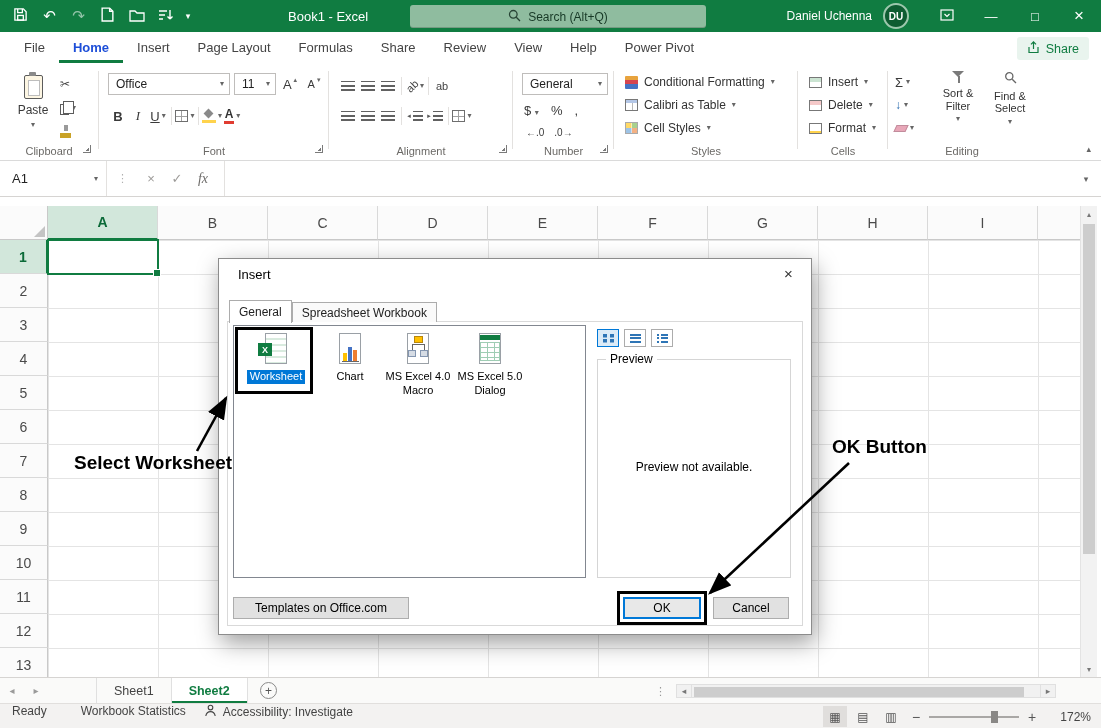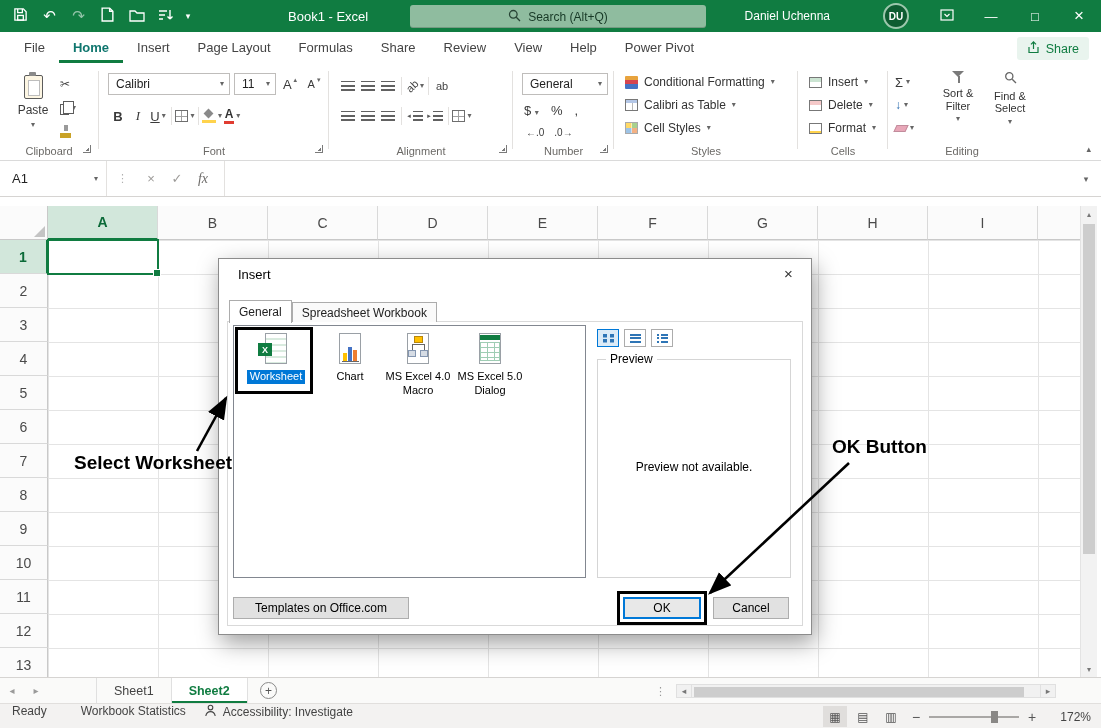--- a/index.html
+++ b/index.html
@@ -11,28 +11,28 @@
   
   .titlebar { position:absolute; top:0; left:0; right:0; height:32px; background:#107C41; color:#fff; z-index:30; }
   .qat { position:absolute; left:6px; top:0; height:32px; display:flex; align-items:center; }
   .qat button { width:29px; height:28px; display:flex; align-items:center; justify-content:center; font-size:15px; color:#fff; }
   .qat .dim { opacity:.55; }
   .qat .sm { width:16px; font-size:9px; }
   .app-title { position:absolute; left:288px; top:0; height:32px; display:flex; align-items:center; font-size:13px; }
   .tb-search { position:absolute; left:410px; top:5px; width:296px; height:23px; background:#8FBC9F; border-radius:3px; display:flex; align-items:center; justify-content:center; gap:7px; color:#173926; font-size:12px; box-shadow:inset 0 -1px 0 rgba(0,0,0,.18); }
   .tb-right { position:absolute; right:0; top:0; height:32px; display:flex; align-items:center;justify-content:center; }
   .user-name { font-size:12px; margin-right:11px; }
-  .avatar { width:26px; height:26px; border-radius:50%; background:#0D5C31; border:2px solid #9CC7AC; color:#fff; font-size:10px; font-weight:700; display:flex; align-items:center; justify-content:center; margin-right:16px;margin-left:42px; }
+  .avatar { width:26px; height:26px; border-radius:50%; background:#0D5C31; border:2px solid #9CC7AC; color:#fff; font-size:10px; font-weight:700; display:flex; align-items:center; justify-content:center; margin-right:16px; }
   .winbtn { width:44px; height:32px; display:flex; align-items:center; justify-content:center; font-size:13px; color:#fff; }
   .winbtn.close { font-size:17px; }
 
   
   .ribtabs { position:absolute; top:32px; left:0; right:0; height:31px; background:#fff; display:flex; align-items:stretch; padding-left:10px; }
   .rtab { padding:0 14px; display:flex; align-items:center; font-size:13px; color:#444; }
-  .rtab.active { font-weight:700; color:#0f766e; box-shadow:inset 0 -3px 0 #107C41; }
+  .rtab.active { font-weight:700; color:#1d4ed8; box-shadow:inset 0 -3px 0 #107C41; }
   .share { position:absolute; right:12px; top:37px; height:23px; padding:0 10px; display:flex; align-items:center; gap:6px; color:#107C41; font-size:12.5px; background:#E9F4EE; border-radius:3px; }
 
   
   .ribbon { position:absolute; top:63px; left:0; right:0; height:98px; background:#fff; border-bottom:1px solid #DADADA; }
   .rsep { position:absolute; top:8px; height:78px; width:1px; background:#E3E1DF; }
   .rgroup { position:absolute; top:0; height:98px; }
   .glabel { position:absolute; bottom:4px; left:0; right:0; text-align:center; font-size:11px; color:#6B6966; }
   .launcher { position:absolute; right:4px; bottom:7px; width:9px; height:9px; }
   .launcher::before { content:""; position:absolute; right:1px; bottom:1px; width:7px; height:7px; border-right:1px solid #7A7A7A; border-bottom:1px solid #7A7A7A; }
   .launcher::after { content:""; position:absolute; right:3px; bottom:3px; width:4px; height:4px; background:linear-gradient(315deg,#7A7A7A 40%,transparent 40%); }
@@ -301,21 +301,21 @@
           </button>
       </div>
       <div class="glabel">Clipboard</div>
       <span class="launcher"></span>
     </div>
     <div class="rsep" style="left:98px"></div>
 
     <div class="rgroup" style="left:100px;width:228px">
       <div class="frow1">
         <div class="combo" style="width:122px">
-            <span>Calibri</span>
+            <span>Office</span>
             <span class="dd">▾</span>
           </div>
         <div class="combo" style="width:42px">
             <span>11</span>
             <span class="dd">▾</span>
           </div>
         <button class="ric">
             <span>A</span>
             <span class="supc">▴</span>
           </button>

